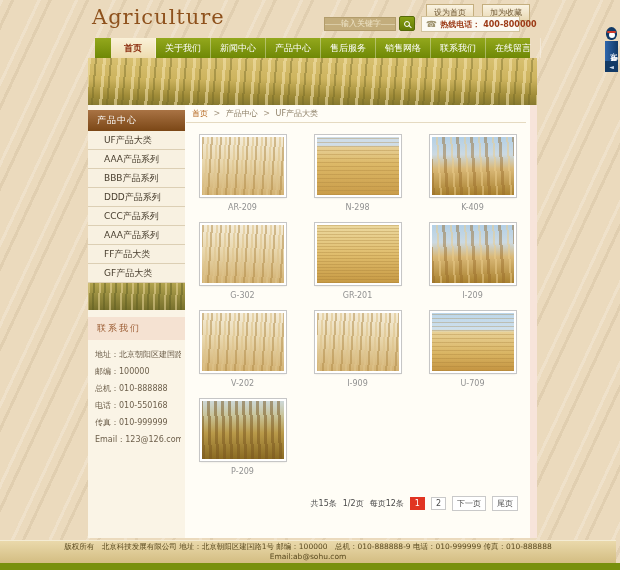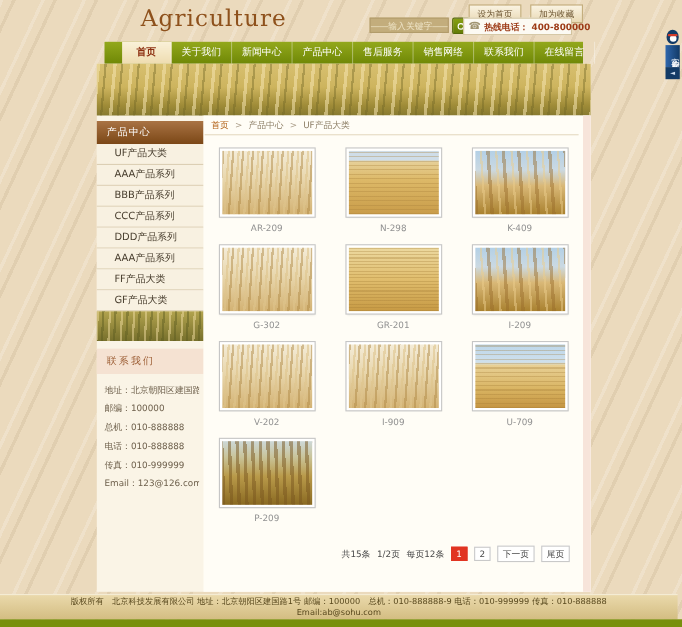--- a/index.html
+++ b/index.html
@@ -5,25 +5,25 @@
   * { margin:0; padding:0; box-sizing:border-box; }
   body { background:#d8c8a8; font-family:"DejaVu Sans", sans-serif; }
   #app { position:relative; width:620px; height:570px; margin:0 auto; overflow:hidden;
          background-color:#ebdabd;
          background-image:
            repeating-linear-gradient(115deg, rgba(255,255,255,.20) 0 3px, transparent 3px 10px,
                                      rgba(160,135,95,.14) 10px 13px, transparent 13px 34px); }
 
   
   .logo { position:absolute; left:92px; top:5px; font-family:"DejaVu Serif", serif;
-          font-size:21px; color:#8e511c; letter-spacing:1px; text-decoration:none;margin-left:36px; }
+          font-size:21px; color:#8e511c; letter-spacing:1px; text-decoration:none; }
   .toplinks { position:absolute; left:426px; top:4px; display:flex; gap:8px; }
   .toplink { font-size:8px; color:#6b5430; background:linear-gradient(#faf3e2,#e9d9b4);
              border:1px solid #c4ae7e; padding:2px 7px; text-decoration:none; white-space:nowrap; }
-  .search-box { position:absolute; left:336px; top:16px; display:flex; }
+  .search-box { position:absolute; left:324px; top:16px; display:flex; align-items:center; }
   .search-input { width:72px; height:14px; background:#c3ad7c; border:1px solid #b29c6b;
                   font-size:8px; color:#f3ead2; text-align:center; outline:none; }
   .search-input::placeholder { color:#efe5c8; }
   .search-btn { width:16px; height:15px; margin-left:3px; background:linear-gradient(#87a013,#647c06);
                 border:1px solid #55690a; border-radius:2px; display:flex; align-items:center;
                 justify-content:center; cursor:pointer; }
   .mag { display:block; width:6px; height:6px; border:1px solid #fff; border-radius:50%; position:relative; }
   .mag::after { content:""; position:absolute; width:4px; height:1px; background:#fff;
                 right:-3px; bottom:-1px; transform:rotate(45deg); }
   .hotline { position:absolute; left:421px; top:16px; width:99px; height:16px; background:#fcfaf3;
@@ -174,42 +174,42 @@
           <li>
               <a>UF产品大类</a>
             </li>
           <li>
               <a>AAA产品系列</a>
             </li>
           <li>
               <a>BBB产品系列</a>
             </li>
           <li>
+              <a>DDD产品系列</a>
+            </li>
+          <li>
               <a>CCC产品系列</a>
-            </li>
-          <li>
-              <a>DDD产品系列</a>
             </li>
           <li>
               <a>AAA产品系列</a>
             </li>
           <li>
               <a>FF产品大类</a>
             </li>
           <li>
               <a>GF产品大类</a>
             </li>
         </ul>
         <div class="side-photo"></div>
         <div class="side-contact-title">联系我们</div>
         <div class="side-contact">
           <div>地址：北京朝阳区建国路1号</div>
           <div>邮编：100000</div>
           <div>总机：010-888888</div>
-          <div>电话：010-888888</div>
+          <div>电话：010-550168</div>
           <div>传真：010-999999</div>
           <div>Email：123@126.com</div>
         </div>
       </aside>
 
       <main>
         <div class="breadcrumb">
           <a class="bc-home">首页</a>
           <span class="bc-sep">&gt;</span>
           <a>产品中心</a>

